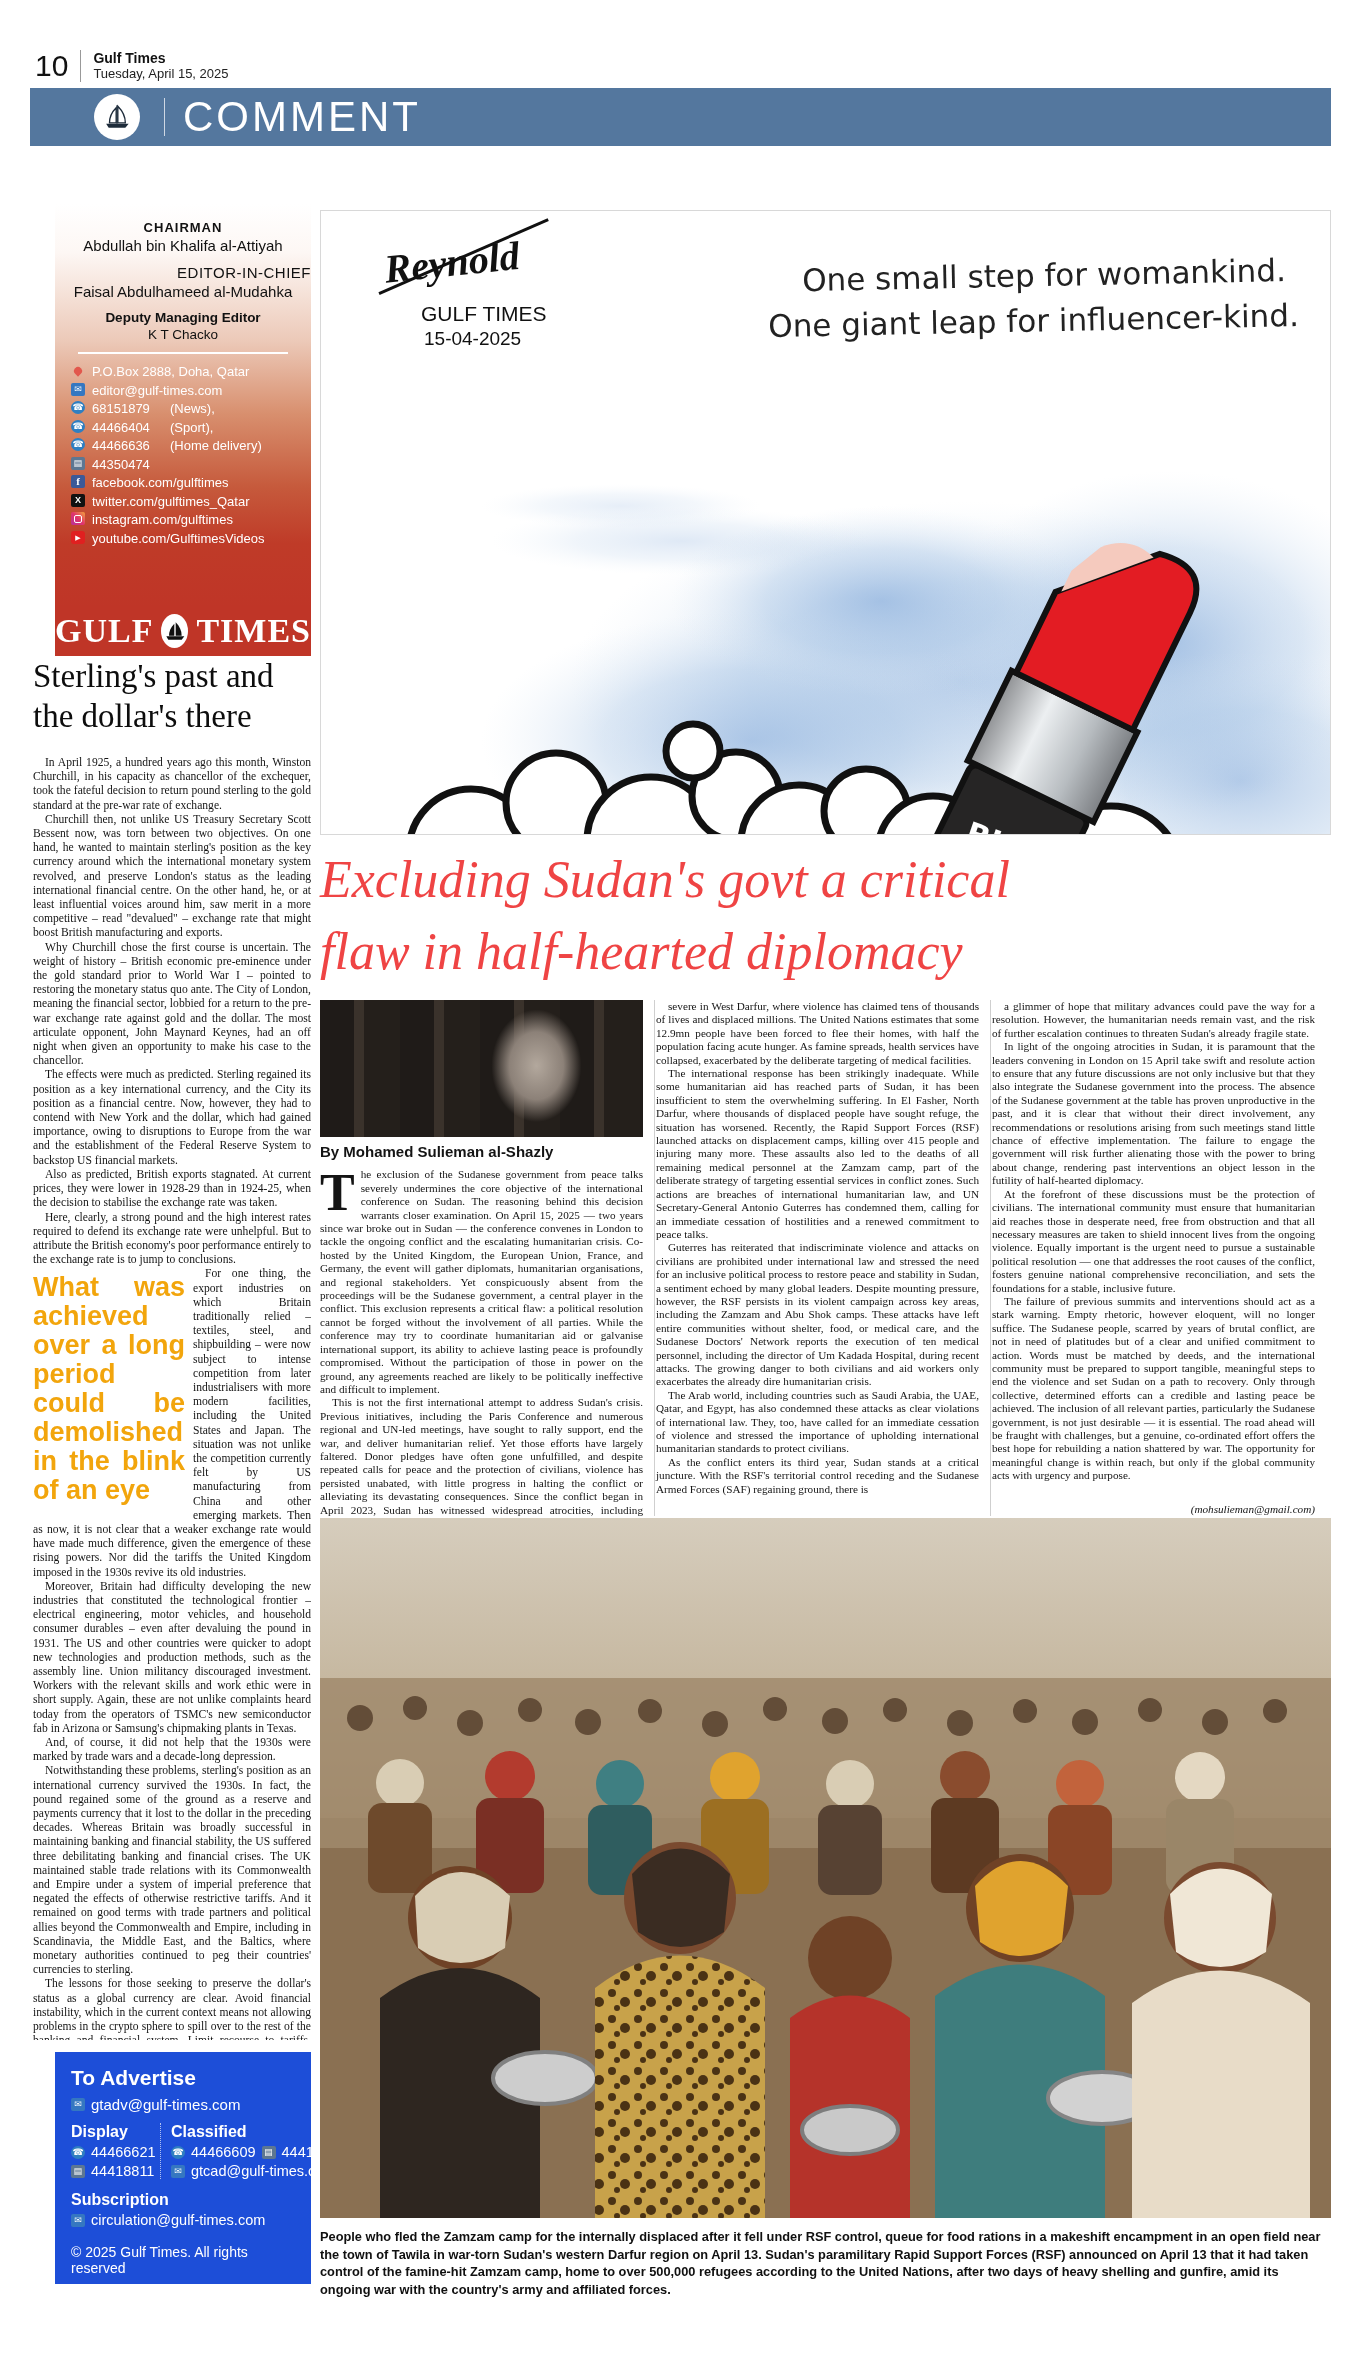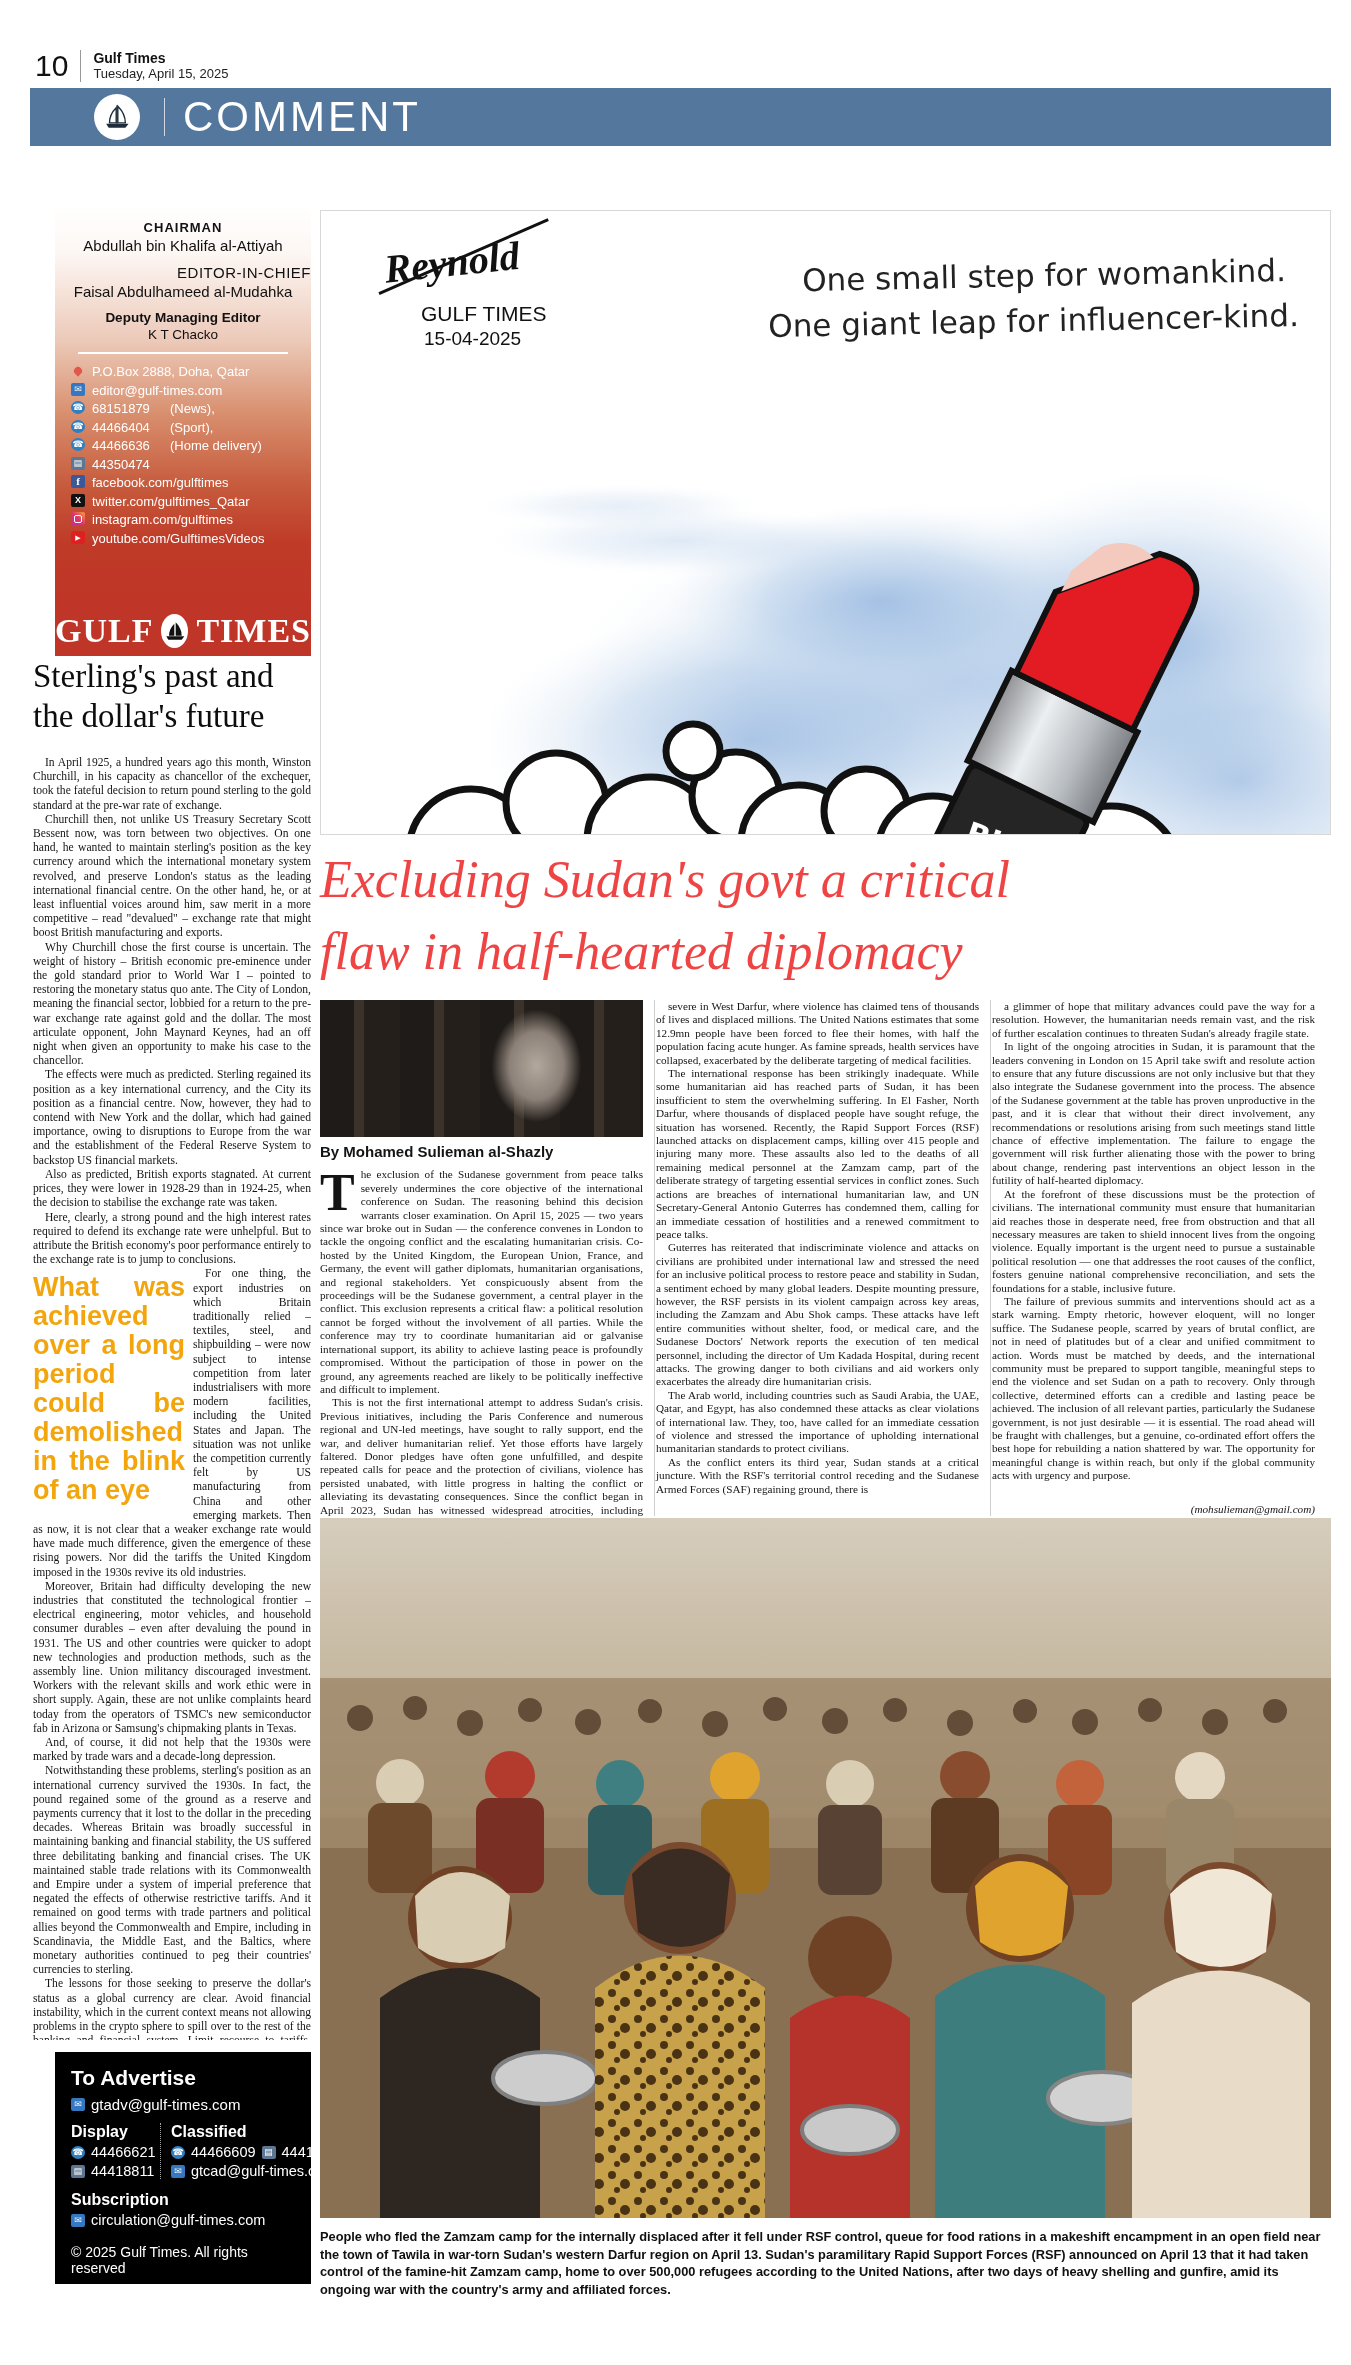--- a/index.html
+++ b/index.html
@@ -57,21 +57,21 @@
   
   .st-headline{position:absolute;left:33px;top:656px;width:285px;
        font-family:"Liberation Serif",serif;font-size:33px;line-height:40px;color:#0d0d0d;}
   .st-body{position:absolute;left:33px;top:756px;width:278px;height:1284px;overflow:hidden;
        font-family:"Liberation Serif",serif;font-size:11.6px;line-height:14.2px;text-align:justify;color:#141414;}
   .st-body p{margin:0;text-indent:12px;}
   .pull-quote{float:left;width:152px;margin:6px 8px 4px 0;
        font-family:"Liberation Sans",sans-serif;font-weight:bold;font-size:27px;line-height:29px;color:#f2a50c;}
 
   
-  .adv{position:absolute;left:55px;top:2052px;width:256px;height:232px;background:#000000;
+  .adv{position:absolute;left:55px;top:2052px;width:256px;height:232px;background:#1d4ed8;
        color:#fff;box-sizing:border-box;padding:14px 14px 10px 16px;}
   .adv-title{font-size:21px;font-weight:bold;}
   .adv-row{display:flex;align-items:center;font-size:15px;margin-top:6px;}
   .adv-cols{display:flex;margin-top:10px;}
   .adv-col{width:108px;}
   .adv-col + .adv-col{border-left:1px dotted rgba(255,255,255,.65);padding-left:10px;width:126px;}
   .adv-sub{font-size:16px;font-weight:bold;margin-bottom:3px;}
   .adv-line{display:flex;align-items:center;font-size:14.5px;margin-top:3px;white-space:nowrap;}
   .adv .c-ic{margin-right:6px;}
   .copyright{font-size:14px;margin-top:16px;}
@@ -189,21 +189,21 @@
   <span class="gt-ship">
     <svg width="24" height="24" viewBox="0 0 36 36">
       <path d="M5 26 L32 26 L28 31 L8 31 Z" fill="#111"></path>
       <path d="M17 7 C11 13 9 19 9 25 L17 25 Z" fill="#111"></path>
       <path d="M19 5 C25 11 28 18 28 25 L19 25 Z" fill="#111"></path>
     </svg>
   </span>
   <span class="gt-word">TIMES</span>
 </div>
 
-<div class="st-headline serif">Sterling's past and the dollar's future</div>
+<div class="st-headline serif">Sterling's past and the dollar's there</div>
 <div class="st-body">
   <div>
       <p>In April 1925, a hundred years ago this month, Winston Churchill, in his capacity as chancellor of the exchequer, took the fateful decision to return pound sterling to the gold standard at the pre-war rate of exchange.</p>
       <p>Churchill then, not unlike US Treasury Secretary Scott Bessent now, was torn between two objectives. On one hand, he wanted to maintain sterling's position as the key currency around which the international monetary system revolved, and preserve London's status as the leading international financial centre. On the other hand, he, or at least influential voices around him, saw merit in a more competitive – read "devalued" – exchange rate that might boost British manufacturing and exports.</p>
       <p>Why Churchill chose the first course is uncertain. The weight of history – British economic pre-eminence under the gold standard prior to World War I – pointed to restoring the monetary status quo ante. The City of London, meaning the financial sector, lobbied for a return to the pre-war exchange rate against gold and the dollar. The most articulate opponent, John Maynard Keynes, had an off night when given an opportunity to make his case to the chancellor.</p>
       <p>The effects were much as predicted. Sterling regained its position as a key international currency, and the City its position as a financial centre. Now, however, they had to contend with New York and the dollar, which had gained importance, owing to disruptions to Europe from the war and the establishment of the Federal Reserve System to backstop US financial markets.</p>
       <p>Also as predicted, British exports stagnated. At current prices, they were lower in 1928-29 than in 1924-25, when the decision to stabilise the exchange rate was taken.</p>
       <p>Here, clearly, a strong pound and the high interest rates required to defend its exchange rate were unhelpful. But to attribute the British economy's poor performance entirely to the exchange rate is to jump to conclusions.</p>
     </div>
   <div>

